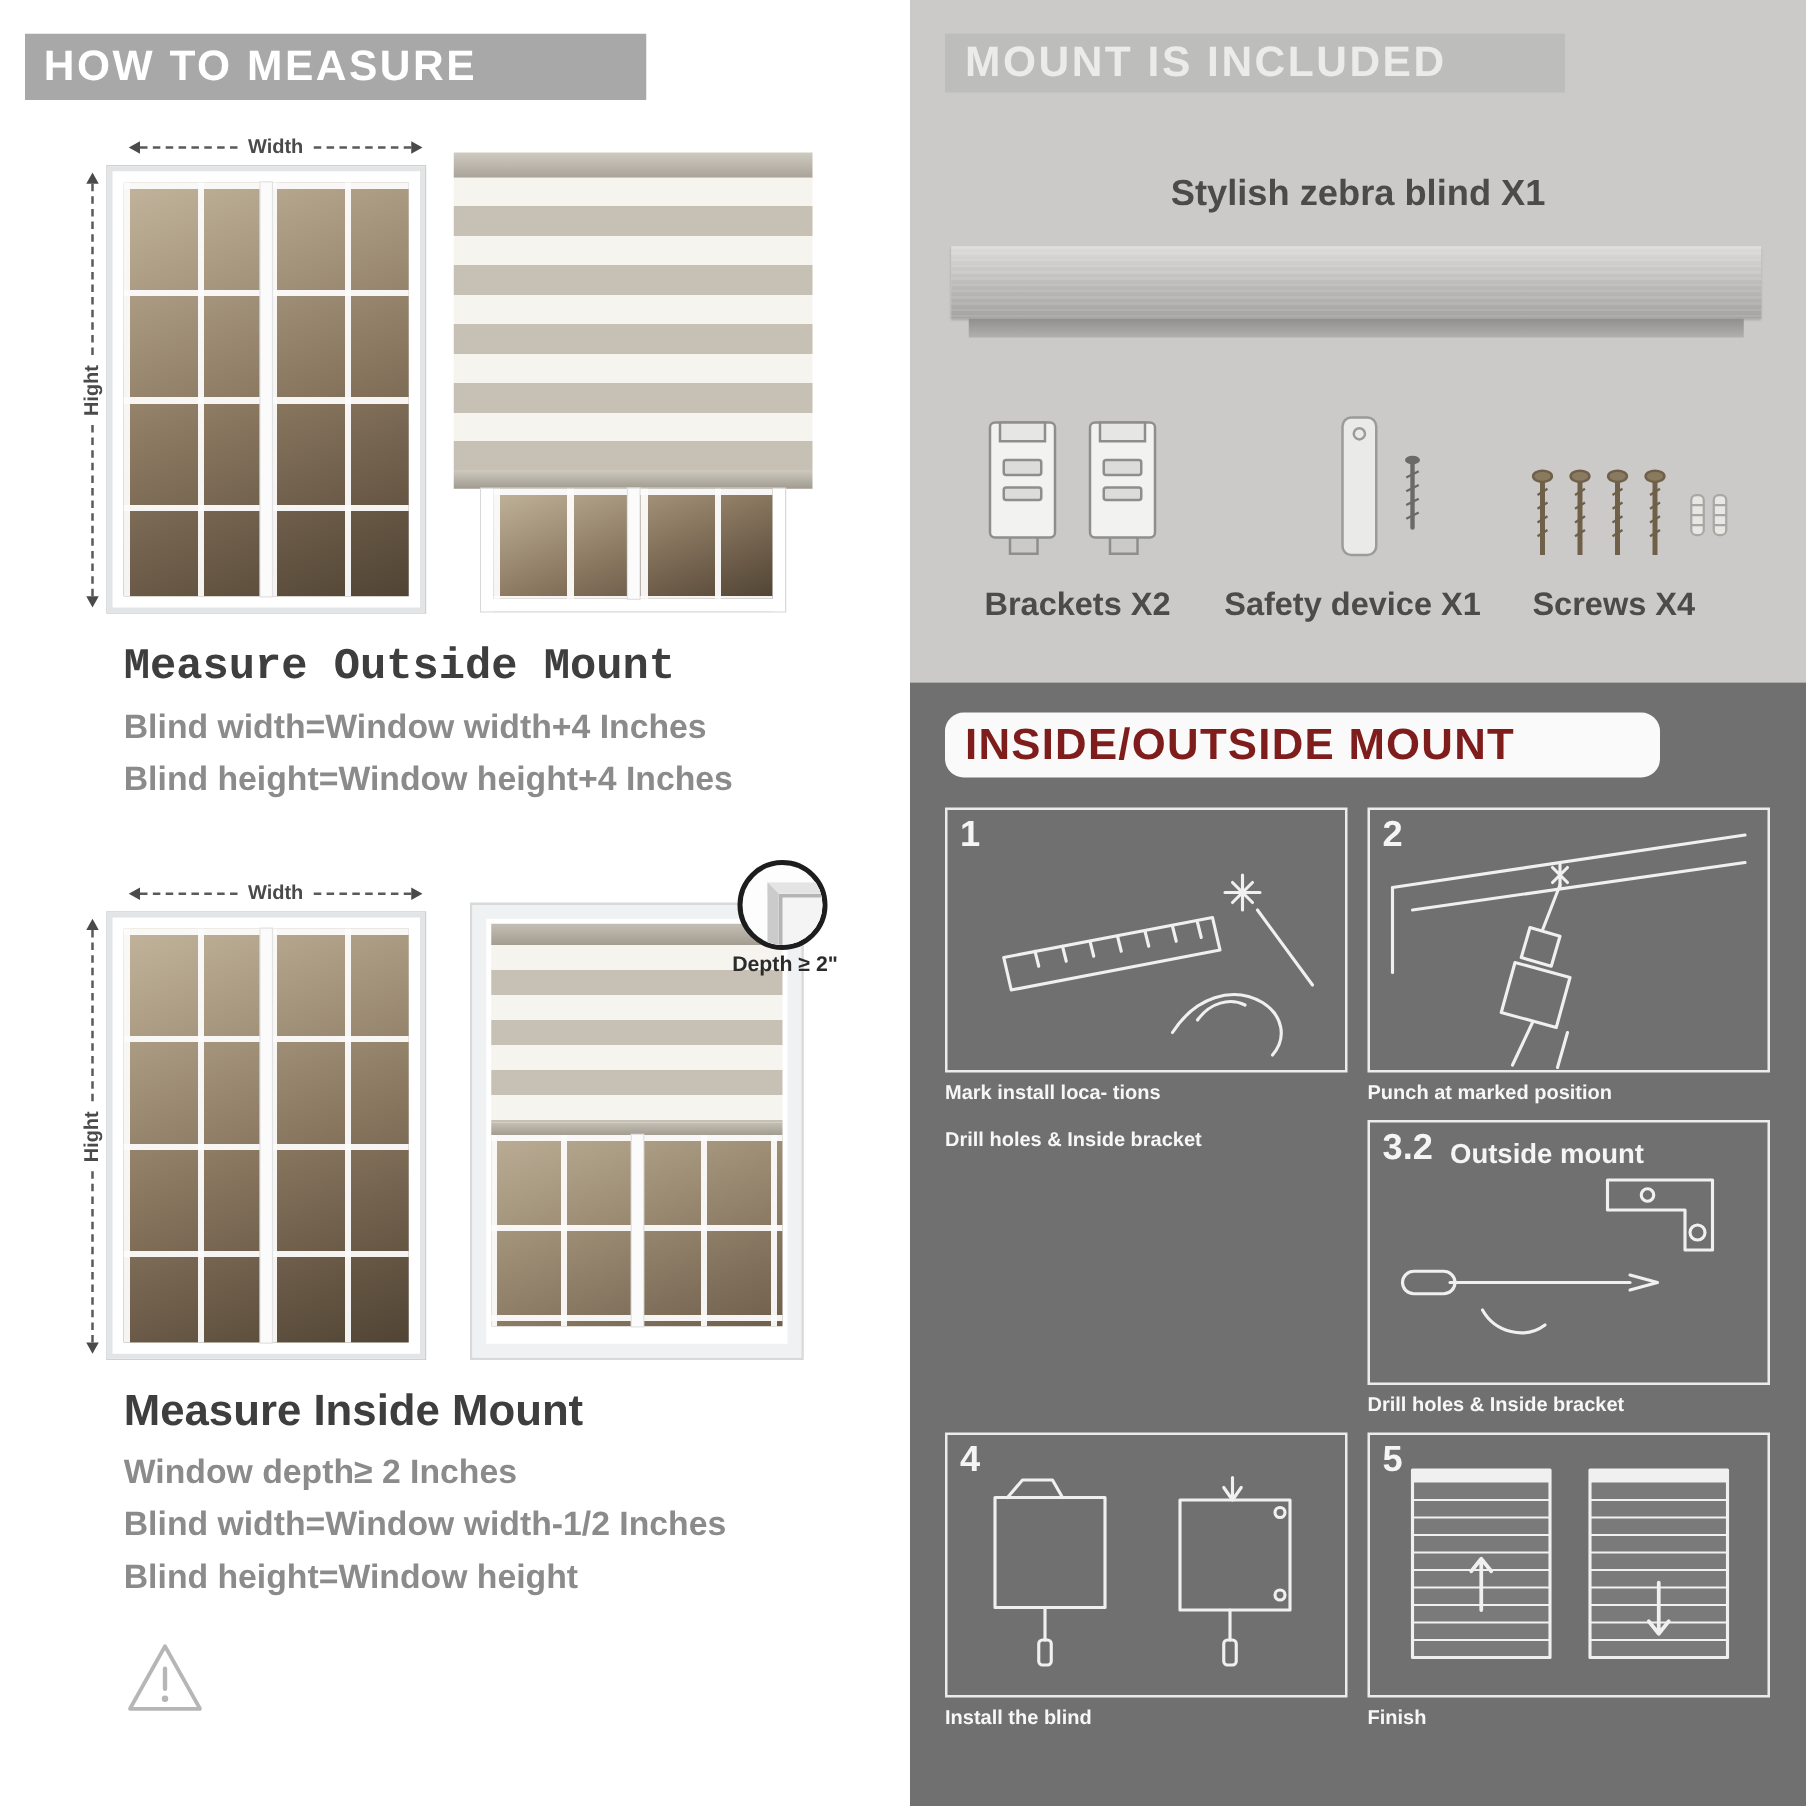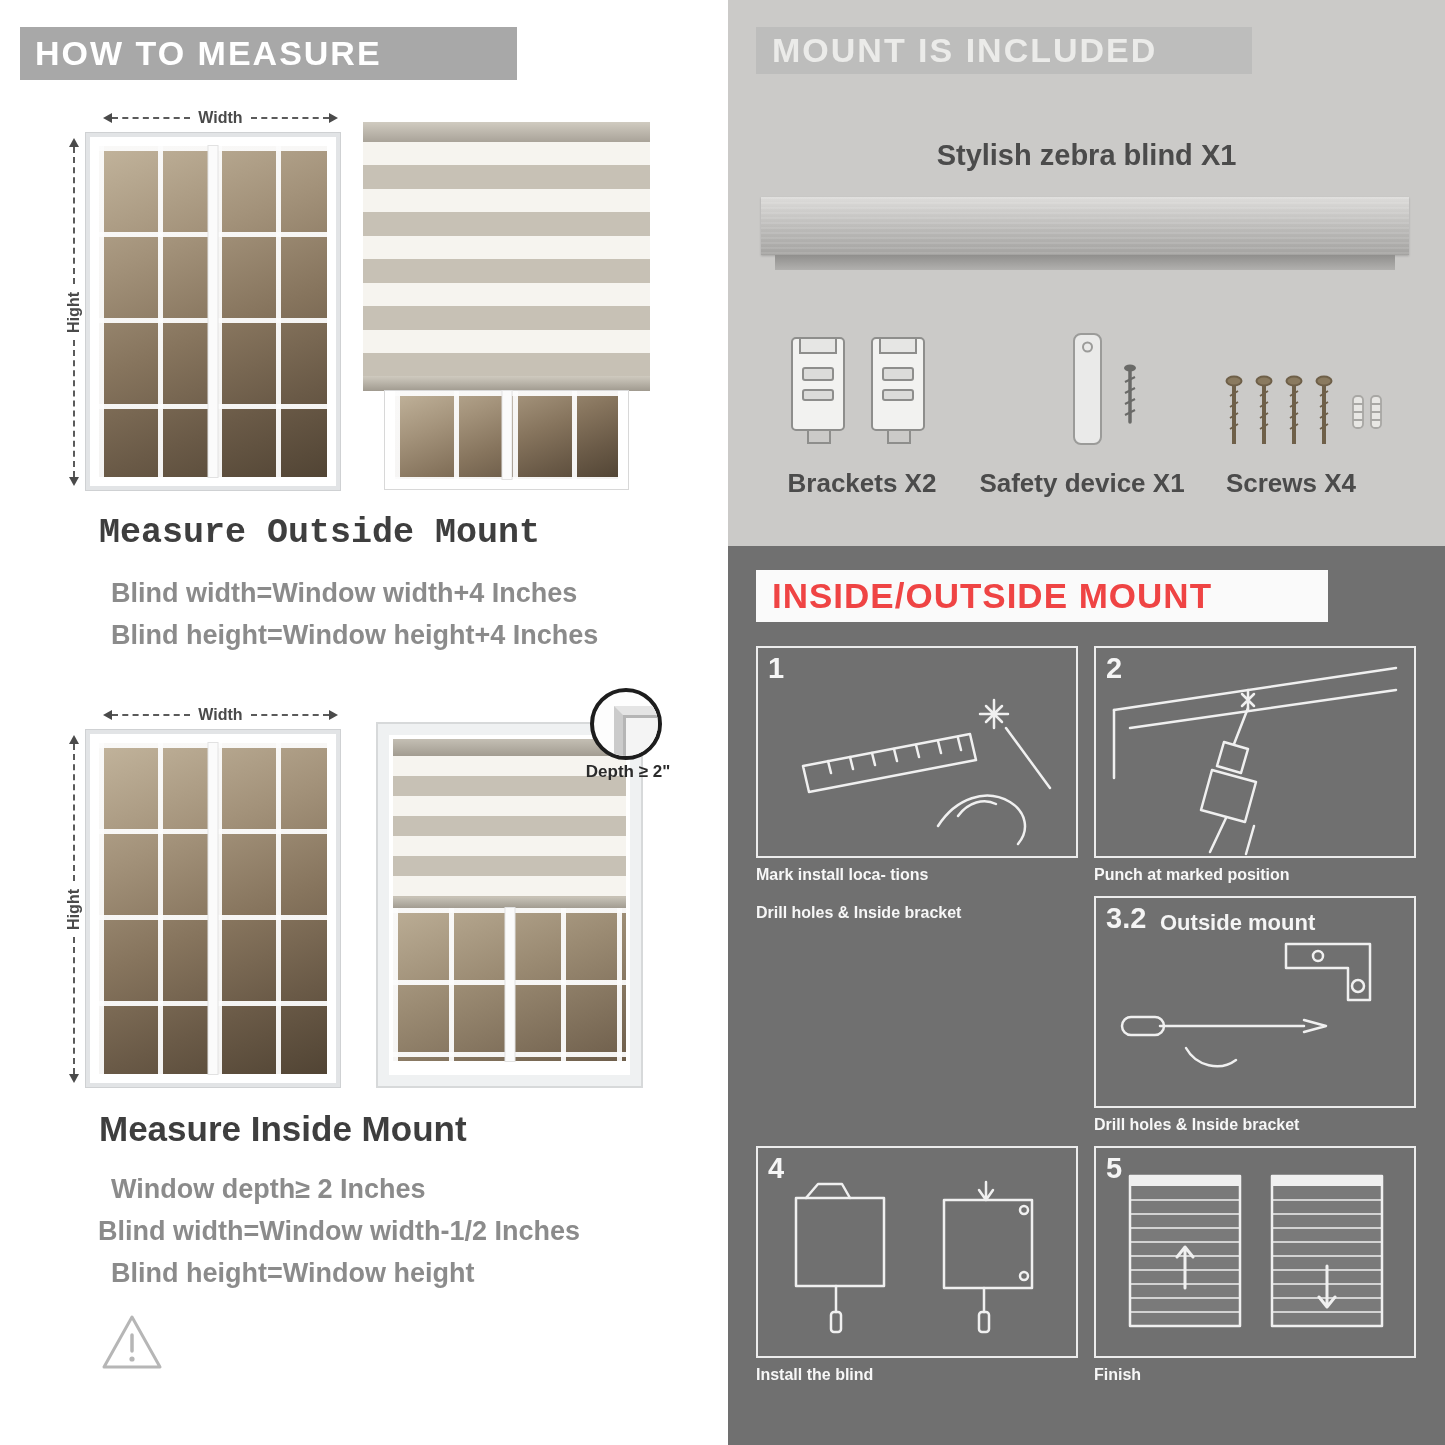--- a/index.html
+++ b/index.html
@@ -3,28 +3,28 @@
 <meta charset="utf-8">
 <style>
   html,body{margin:0;padding:0;background:#fff;}
   body{font-family:"Liberation Sans",sans-serif;-webkit-font-smoothing:antialiased;}
   .canvas{position:relative;width:1445px;height:1445px;background:#fff;overflow:hidden;}
 
   
   .banner{position:absolute;font-weight:700;letter-spacing:2px;white-space:nowrap;}
   .banner.gray{background:#a8a8a8;color:#ffffff;}
   .banner.light{background:#bdbdbc;color:#ebebe9;}
-  .banner.white{background:#fafafa;color:#ef4444;letter-spacing:1px;}
+  .banner.white{background:#fafafa;color:#7f1d1d;letter-spacing:1px;border-radius:15px;}
 
   
   .left-col{position:absolute;left:0;top:0;width:722px;height:1040px;background:#fff;}
   .htm-banner{left:20px;top:27px;width:482px;height:53px;line-height:53px;padding-left:15px;font-size:34px;}
 
   .section-title{position:absolute;margin:0;font-size:35px;font-weight:700;color:#3e3e3e;white-space:nowrap;}
-  .formula{position:absolute;margin:12px;font-size:27px;font-weight:700;color:#8b8b8b;white-space:nowrap;}
+  .formula{position:absolute;margin:0;font-size:27px;font-weight:700;color:#8b8b8b;white-space:nowrap;}
 
   
   .h-arrow{position:absolute;display:flex;align-items:center;color:#4a4a4a;font-size:16px;font-weight:700;height:16px;}
   .h-arrow .line{flex:1;border-top:2px dashed #5a5a5a;height:0;}
   .h-arrow .lbl{padding:0 8px;white-space:nowrap;}
   .ah{width:0;height:0;flex:none;}
   .ah.left{border-top:5px solid transparent;border-bottom:5px solid transparent;border-right:9px solid #4a4a4a;}
   .ah.right{border-top:5px solid transparent;border-bottom:5px solid transparent;border-left:9px solid #4a4a4a;}
   .v-arrow{position:absolute;display:flex;flex-direction:column;align-items:center;width:24px;color:#4a4a4a;font-size:16px;font-weight:700;}
   .v-arrow .line{flex:1;border-left:2px dashed #5a5a5a;width:0;}
@@ -166,21 +166,21 @@
         </div>
       </div>
     </div>
     <div class="callout" style="left:590px;top:688px;">
       <div class="corner"></div>
     </div>
     <div class="depth-label" style="left:578px;top:762px;width:100px;text-align:center;">Depth ≥ 2"</div>
 
     <h2 class="section-title" style="left:99px;top:1109px;">Measure Inside Mount</h2>
     <p class="formula" style="left:99px;top:1162px;">Window depth≥ 2 Inches</p>
-    <p class="formula" style="left:86px;top:1204px;text-align:center;">Blind width=Window width-1/2 Inches</p>
+    <p class="formula" style="left:99px;top:1204px;text-align:center;">Blind width=Window width-1/2 Inches</p>
     <p class="formula" style="left:99px;top:1246px;">Blind height=Window height</p>
 
     <div class="warning" style="left:100px;top:1312px;">
       <svg width="64" height="60" viewBox="0 0 64 60">
         <path d="M32 5 L60 55 H4 Z" fill="none" stroke="#b6b6b6" stroke-width="3" stroke-linejoin="round"></path>
         <line x1="32" y1="23" x2="32" y2="39" stroke="#b6b6b6" stroke-width="3.5" stroke-linecap="round"></line>
         <circle cx="32" cy="47" r="2.6" fill="#b6b6b6"></circle>
       </svg>
     </div>
   </section>

